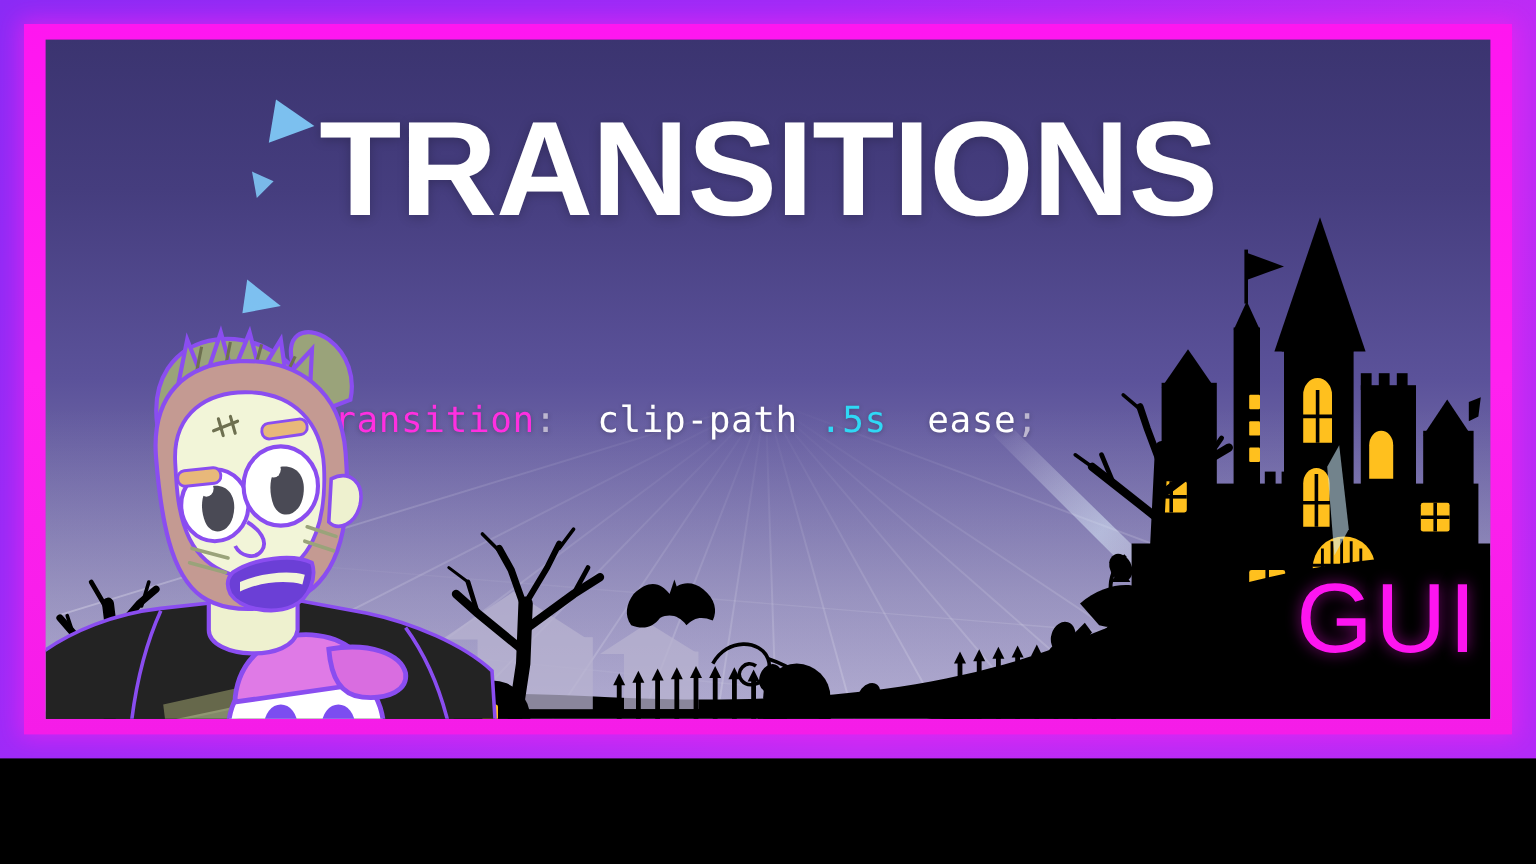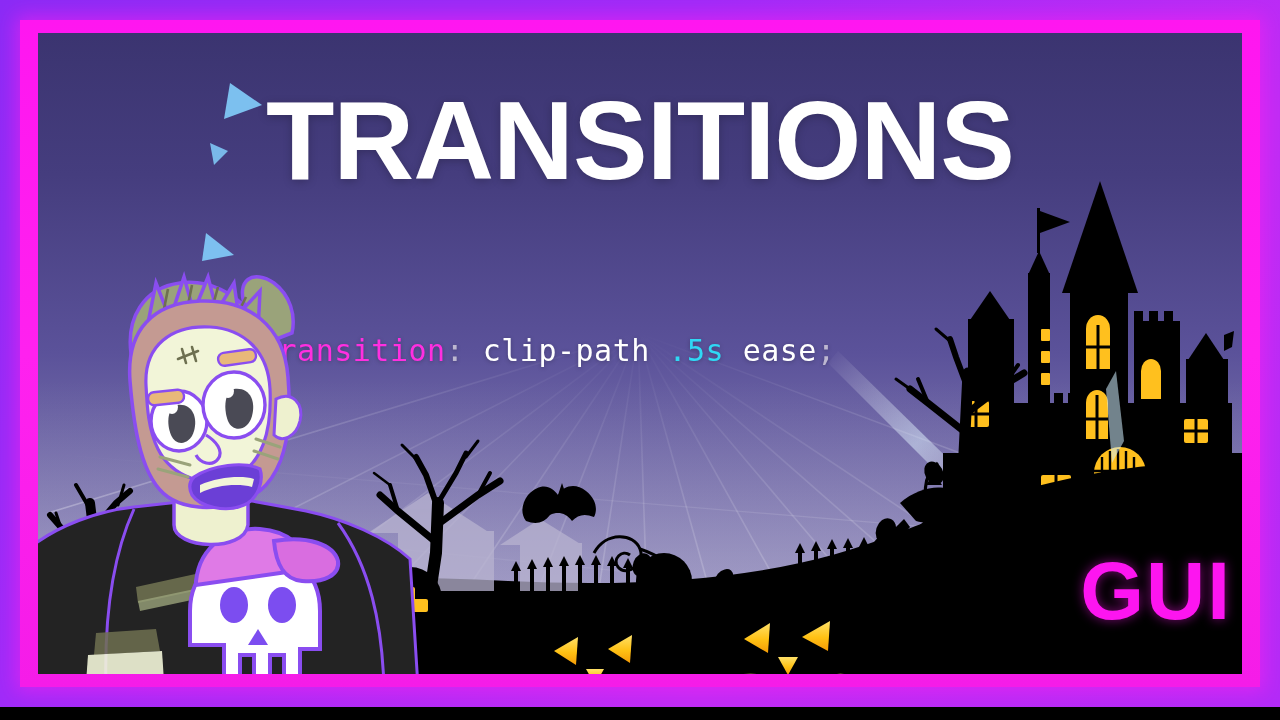--- a/index.html
+++ b/index.html
@@ -4,21 +4,21 @@
 <style>
   html,body{margin:0;padding:0;}
   body{
     width:1280px;height:720px;overflow:hidden;
     font-family:"Liberation Sans",sans-serif;
     background:#000;
   }
 
   
   .thumbnail{
-    position:relative;width:1280px;height:707px;
+    position:relative;width:1280px;height:632px;
     background:linear-gradient(135deg,#8b2bf5 0%,#a02bf8 35%,#c02cf5 70%,#b32bf7 100%);
     box-sizing:border-box;
     overflow:hidden;
   }
   .neon-frame{
     position:absolute;left:20px;top:20px;right:20px;bottom:20px;
     background:linear-gradient(180deg,#ff16f0 0%,#ff21ef 50%,#f51ce8 100%);
     box-shadow:0 0 18px 4px rgba(255,32,240,.55);
   }
   .stage{
@@ -53,33 +53,33 @@
     position:absolute;left:222px;top:300px;
     font-family:"DejaVu Sans Mono","Liberation Mono",monospace;
     font-size:30px;
     letter-spacing:.5px;
     white-space:nowrap;
     z-index:30;
     text-shadow:0 1px 4px rgba(0,0,0,.25);
   }
   .tok-prop{color:#ff2fe0;}
   .tok-punc{color:#bdb7d0;}
-  .tok-val{color:#ffffff;}
+  .tok-val{color:#ffffff;margin-left:15px;}
   .tok-num{color:#2fd8f5;}
 
   
   .confetti{position:absolute;width:0;height:0;z-index:25;}
 
   
   .logo{
     position:absolute;right:10px;bottom:46px;text-align:center;z-index:40;
     line-height:.92;
   }
   .logo-gui{
-    color:#fd15f0;font-size:82px;font-weight:bold;letter-spacing:2px;
+    color:#fd15f0;font-size:82px;font-weight:normal;letter-spacing:2px;
     font-family:"Liberation Sans",sans-serif;
     text-shadow:0 0 12px rgba(253,21,240,.5);
     display:block;
   }
   .logo-chal{
     color:#22d9f5;font-size:43px;font-weight:bold;letter-spacing:1px;
     font-family:"Liberation Sans",sans-serif;
     text-shadow:0 0 10px rgba(34,217,245,.5);
     display:block;margin-top:2px;
   }

